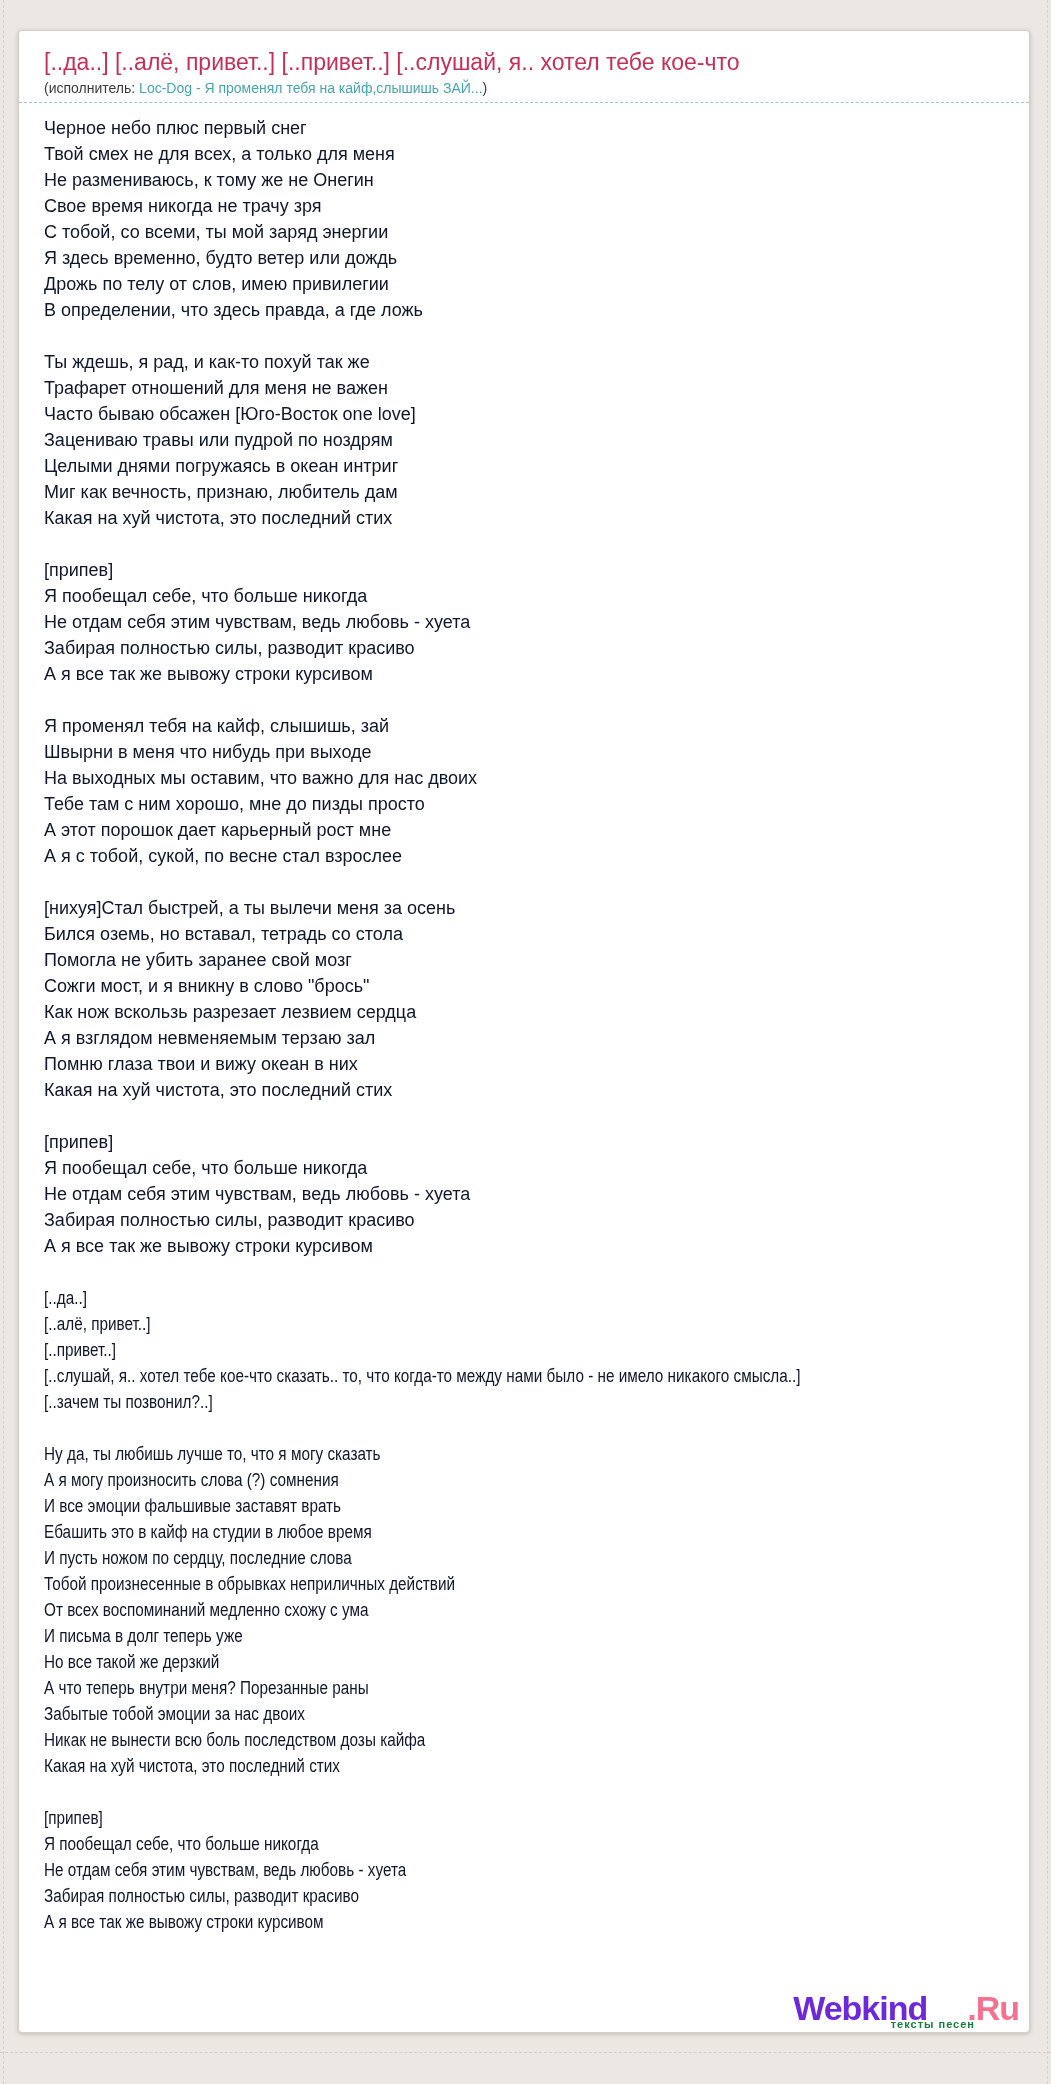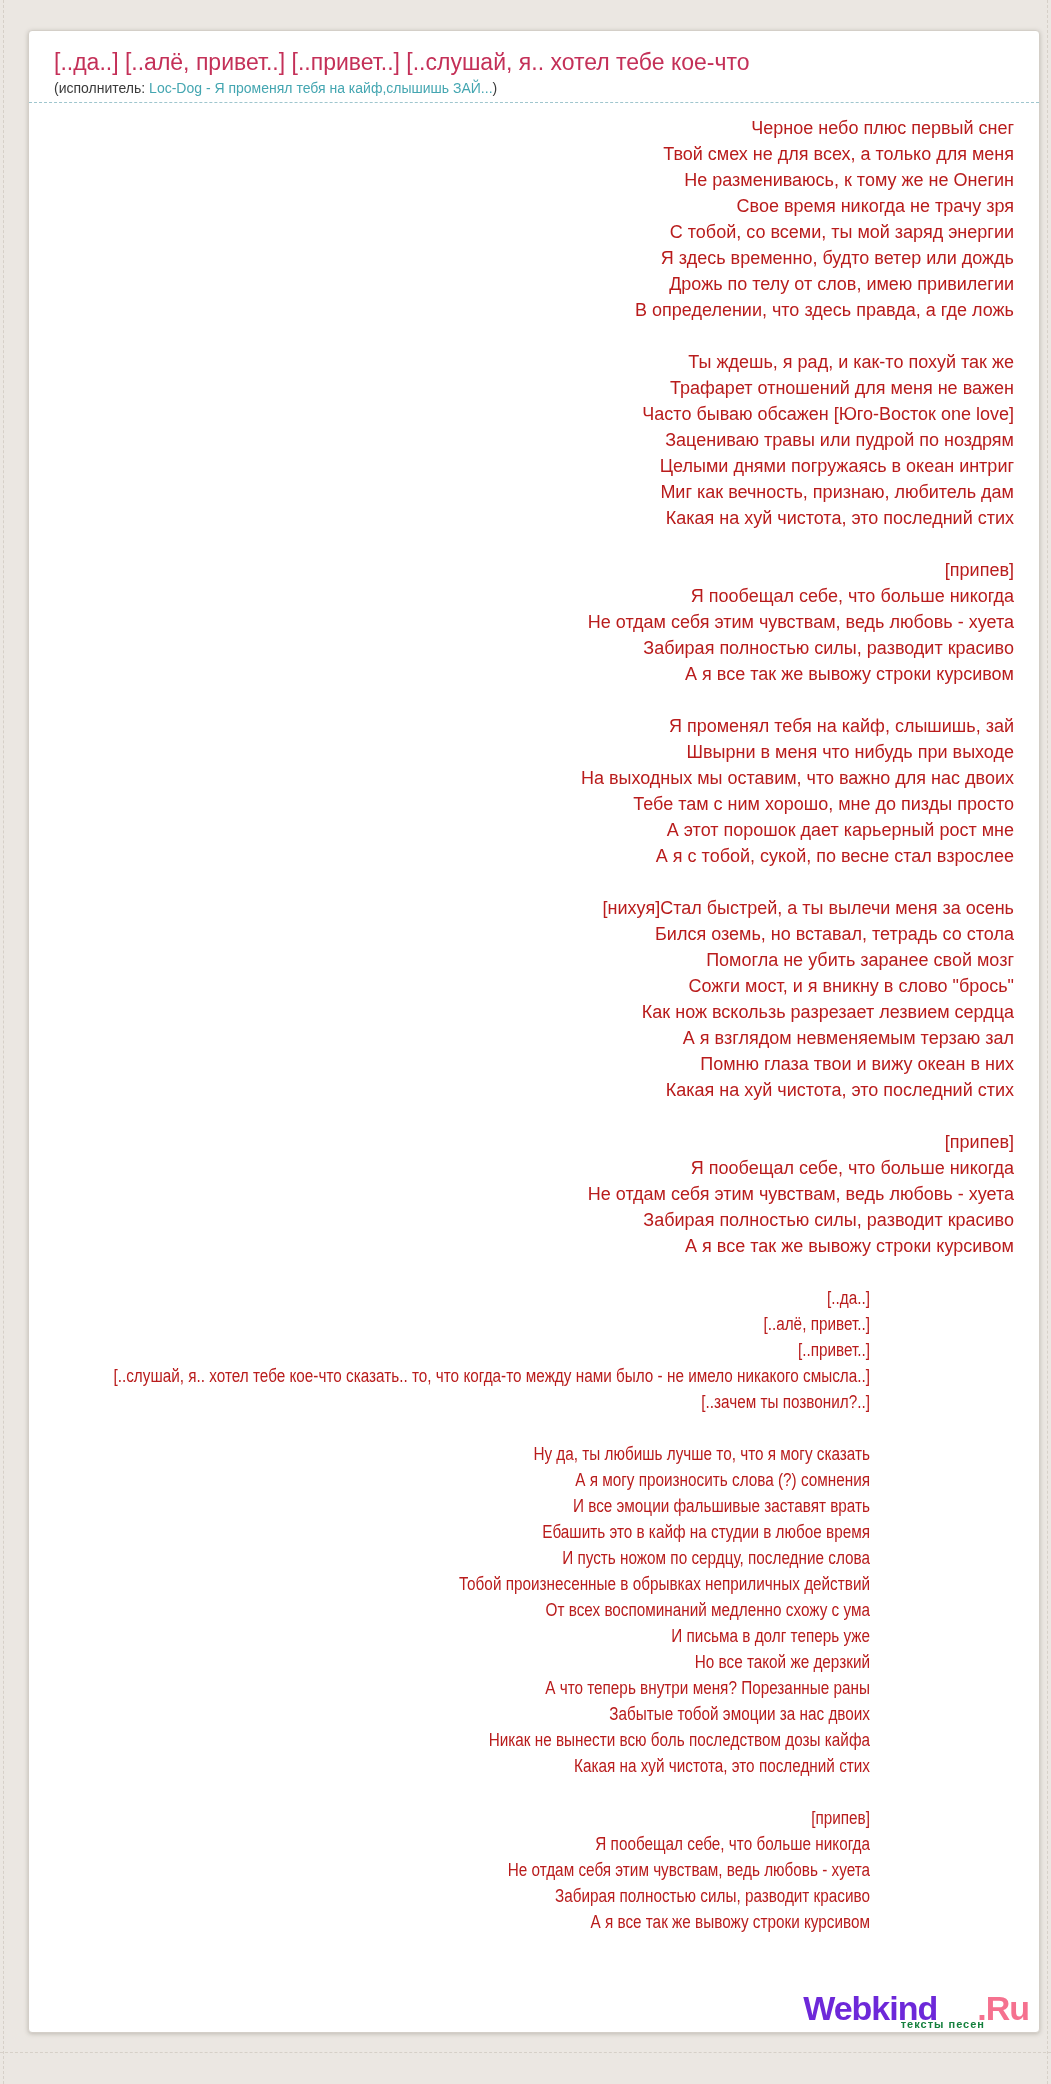--- a/index.html
+++ b/index.html
@@ -14,21 +14,21 @@
     position:absolute; top:0; bottom:0; width:0;
     border-left:1px dashed #d6d0c8;
   }
   .bg-stitch-left { left:3px; }
   .bg-stitch-right { right:3px; }
   .bg-stitch-bottom {
     position:absolute; left:0; right:0; top:2052px; height:0;
     border-top:1px dashed #d6d0c8;
   }
   .card {
-    position:absolute; left:28px; top:30px;
+    position:absolute; left:18px; top:30px;
     width:1012px; height:2003px;
     box-sizing:border-box;
     background:#ffffff;
     border:1px solid #d4cfc8;
     border-radius:4px;
     box-shadow:0 1px 4px rgba(110,100,90,0.35);
     padding:14px 25px 0 25px;
     overflow:hidden;
   }
   .title {
@@ -51,22 +51,21 @@
   }
   .separator {
     margin:5px -25px 0 -25px;
     height:0;
     border-bottom:1px dashed #9fc6ce;
   }
   .lyrics {
     margin-top:12px;
     font-size:18px;
     line-height:26px;
-    color:#b91c1c;
-    text-align:right;
+    color:#0f172a;
   }
   .stanza { margin:0 0 26px 0; }
   .line { white-space:nowrap; }
   .condensed {
     transform:scaleX(0.85);
     transform-origin:0 0;
   }
   .logo {
     position:absolute;
     right:10px; bottom:2px;

